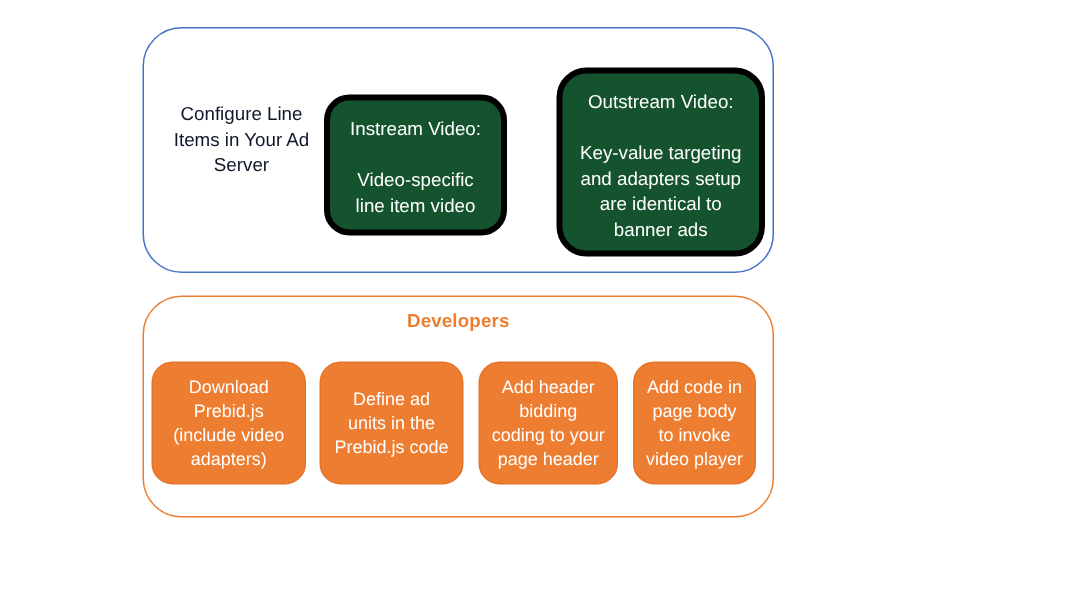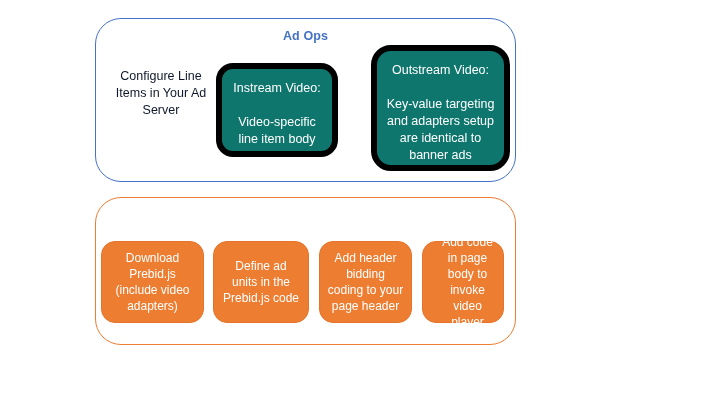--- a/index.html
+++ b/index.html
@@ -57,22 +57,22 @@
     left: 8px;
     top: 49px;
     width: 114px;
     text-align: center;
     color: #0f172a;
     font-size: 12.5px;
     line-height: 17px;
   }
   .blue-box {
     position: absolute;
-    background: #0f766e;
-    border: 6px solid #000000;
+    background: #14532d;
+    border: 4px solid #000000;
     color: #ffffff;
     text-align: center;
     font-size: 12.5px;
     line-height: 17px;
     box-sizing: border-box;
     padding: 11px 8px 0 8px;
   }
   .box-instream {
     left: 120px;
     top: 44px;
@@ -103,46 +103,46 @@
     text-align: center;
     box-sizing: border-box;
     display: flex;
     align-items: center;
     justify-content: center;
     padding: 4px 7px;
   }
   .dev-1 { left: 5px;   width: 103px; }
   .dev-2 { left: 117px; width: 96px;  }
   .dev-3 { left: 223px; width: 93px;  }
-  .dev-4 { left: 326px; width: 82px; padding-left: 16px;  }
+  .dev-4 { left: 326px; width: 82px;  }
 </style>
 </head>
 <body>
 
 <div class="canvas">
 
   <section class="panel panel-adops">
-    <div class="panel-title title-blue">Ad Ops</div>
 
     <div class="side-note">Configure Line Items in Your Ad Server</div>
 
     <div class="blue-box box-instream">
       <div>Instream Video:</div>
       <div class="gap"></div>
-      <div>Video-specific line item body</div>
+      <div>Video-specific line item video</div>
     </div>
 
     <div class="blue-box box-outstream">
       <div>Outstream Video:</div>
       <div class="gap"></div>
       <div>Key-value targeting and adapters setup are identical to banner ads</div>
     </div>
   </section>
 
   <section class="panel panel-devs">
+    <div class="panel-title title-orange">Developers</div>
 
     <div class="dev-box dev-1">Download Prebid.js (include video adapters)</div>
 
     <div class="dev-box dev-2">Define ad units in the Prebid.js code</div>
 
     <div class="dev-box dev-3">Add header bidding coding to your page header</div>
 
     <div class="dev-box dev-4">Add code in page body to invoke video player</div>
   </section>
 

